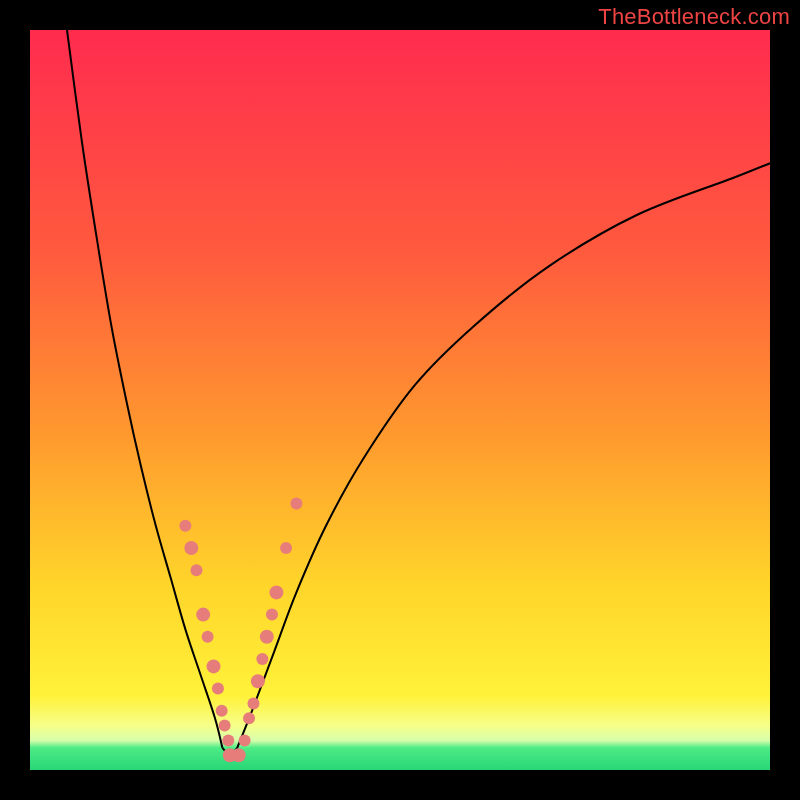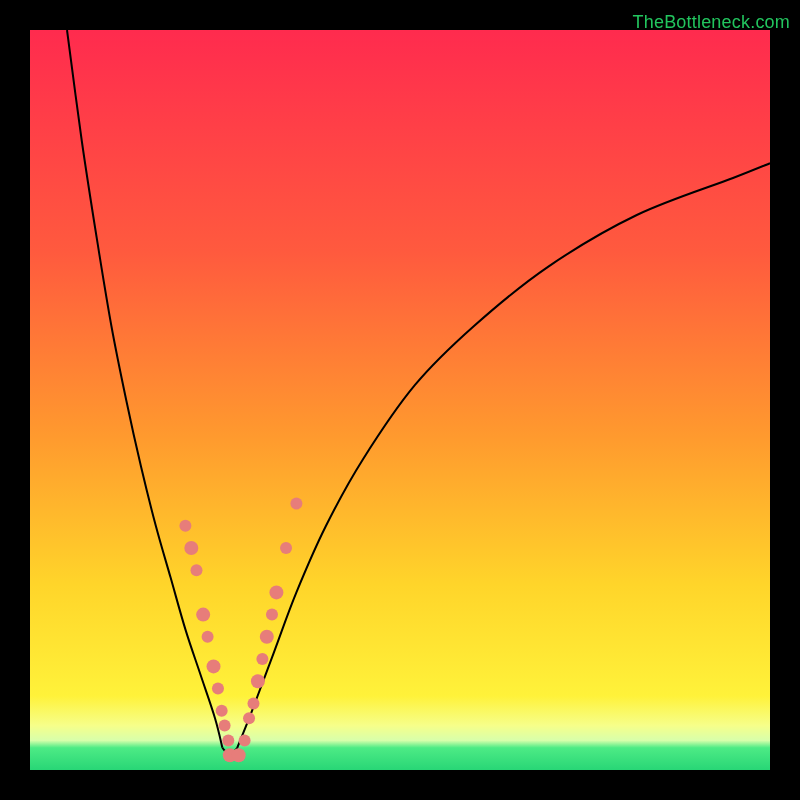--- a/index.html
+++ b/index.html
@@ -30,24 +30,24 @@
       var(--c-lowmid) 75%,
       var(--c-yellow) 90%,
       var(--c-pale) 94%,
       var(--c-pale2) 96%,
       var(--c-green) 97%,
       var(--c-green2) 100%
     );
   }
   .watermark {
     position: absolute;
-    top: 12px;
+    top: 4px;
     right: 10px;
-    color: #22c55e;
-    font-size: 18px;
+    color: #ef4444;
+    font-size: 22px;
     font-weight: 500;
     letter-spacing: 0.2px;
     pointer-events: none;
   }
   svg.curves {
     position: absolute;
     left: 0;
     top: 0;
     width: 740px;
     height: 740px;

